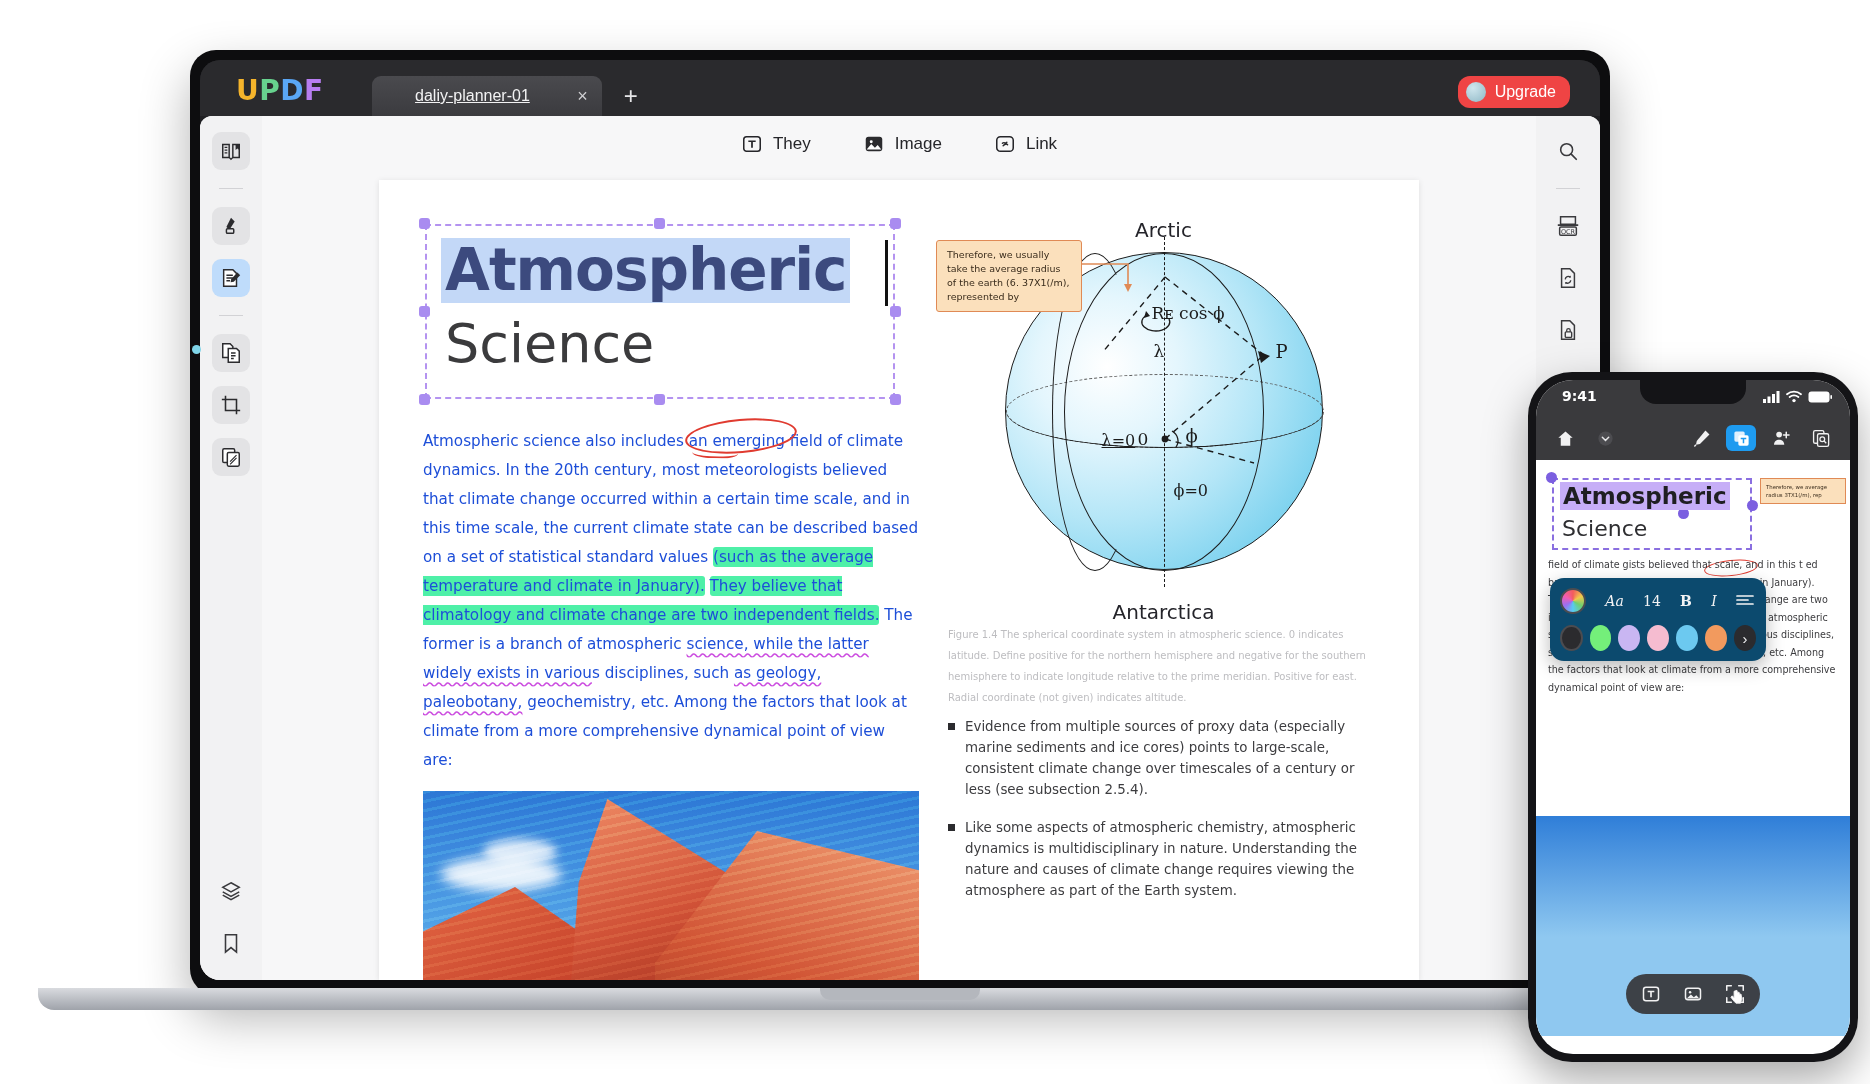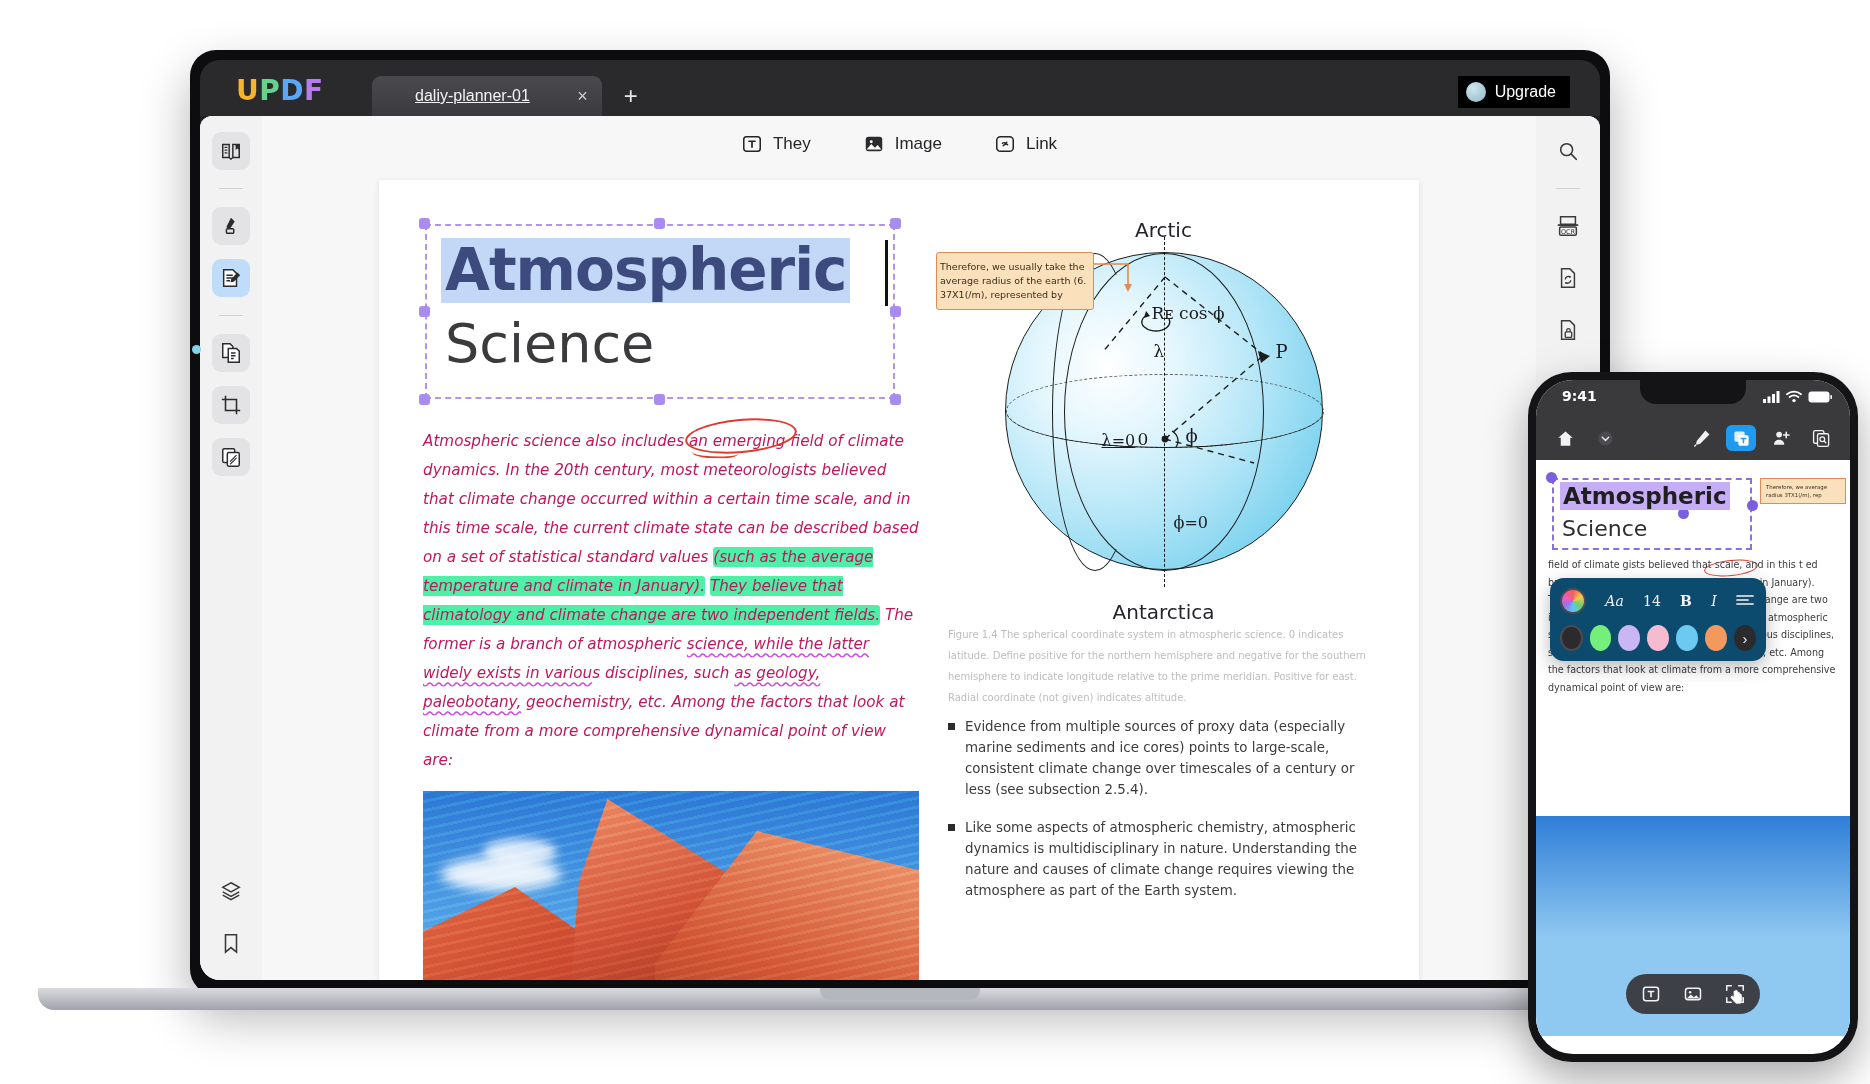--- a/index.html
+++ b/index.html
@@ -57,22 +57,22 @@
     background: linear-gradient(#4a4a4e,#3b3b3f);
     border-radius: 9px 9px 0 0;
     display: flex; align-items: center; gap: 26px;
     color: #f2f2f3; font-size: 16px;
   }
   .tab-title { flex: 1; text-align: center; text-decoration: underline; }
   .tab-close { color:#cfcfd2; font-size: 18px; line-height: 1; cursor: pointer; }
   .tab-new { margin-left: 22px; margin-bottom: 8px; color:#e6e6e8; font-size: 24px; line-height: 1; font-weight: 300; }
   .upgrade {
     position: absolute; right: 30px; bottom: 8px;
-    height: 32px; padding: 0 14px 0 8px; background: #000000;
-    border-radius: 0; display: flex; align-items: center; gap: 9px;
+    height: 32px; padding: 0 14px 0 8px; background: #ef4444;
+    border-radius: 12px; display: flex; align-items: center; gap: 9px;
     color: #fff; font-size: 16px;
   }
   .upgrade .crown {
     width: 20px; height: 20px; border-radius: 50%;
     background: radial-gradient(circle at 35% 30%, #cfe6ee, #8fb8c6);
   }
 
   
   .appwin {
     position: relative; height: 864px; background: #f7f7f8;
@@ -126,24 +126,23 @@
   .caret { position: absolute; left: 460px; top: 16px; width: 3px; height: 66px; background: #111; }
   .tline2 {
     position: absolute; left: 20px; top: 92px;
     font-size: 54px; font-weight: 400; color: #3b3b3d;
     font-family: "DejaVu Sans", sans-serif; line-height: 1.05;
   }
 
   
   .bodytext {
     margin: 28px 0 13px 4px; width: 496px;
-    font-size: 15.2px; line-height: 29px; color: #be185d;
+    font-size: 15.2px; line-height: 29px; color: #1d4ed8;
     font-family: "DejaVu Sans", sans-serif;
     position: relative;
-    font-style: italic;
   }
   .hl { background: #4ef0a8; border-radius: 3px; padding: 1px 0; }
   .squig {
     text-decoration: underline wavy #cc4ee0; text-decoration-skip-ink: none;
     text-underline-offset: 3px;
   }
   .redcircle {
     position: absolute; left: 262px; top: -8px; width: 112px; height: 34px;
     border: 2.4px solid #e03b30; border-radius: 50%;
     transform: rotate(-5deg); pointer-events: none;
@@ -203,24 +202,24 @@
     transform: translateX(-112px); border: 1.5px solid #1c1c1c; border-radius: 50%;
     border-right-color: transparent; }
   .g-eq { position:absolute; left:0; top:50%; width:318px; height:74px;
     transform: translateY(-37px); border: 1.4px dashed #555; border-radius: 50%; }
   .g-eq2 { position:absolute; left:0; top:50%; width:318px; height:74px;
     transform: translateY(-37px); border-bottom: 1.6px solid #1c1c1c; border-radius: 50%;
     border-top: none; border-left: none; border-right: none; }
   .g-lbl { position: absolute; font-size: 16px; color: #1c1c1c;
     font-family: "DejaVu Serif", serif; }
   .sticky {
-    position: absolute; left: -12px; top: 22px; width: 158px;
+    position: absolute; left: -12px; top: 22px; width: 146px;
     background: #fbe0bc; border: 1.4px solid #e08a55; border-radius: 3px;
-    padding: 7px 3px; font-size: 9.5px; line-height: 14px; color: #3a2c1c;
-    font-family: "DejaVu Sans", sans-serif; z-index: 5; margin-top: 12px;
+    padding: 7px 10px; font-size: 9.5px; line-height: 14px; color: #3a2c1c;
+    font-family: "DejaVu Sans", sans-serif; z-index: 5;
   }
   .sticky-arrow { position:absolute; left: 134px; top: 38px; width: 70px; height: 40px; z-index: 4; }
 
   .figcap {
     margin-top: 6px; font-size: 10px; line-height: 21px; color: #bdbdc0;
     font-family: "DejaVu Sans", sans-serif;
   }
   .bullets { margin-top: 8px; }
   .bullet { display: flex; gap: 10px; margin-bottom: 17px;
     font-size: 13.4px; line-height: 21px; color: #3c3c3f;
@@ -457,21 +456,21 @@
                       <path d="M140 58 l-2 7 6 -2 z" fill="#1c1c1c"></path>
                       <path d="M166 178 a14 12 0 0 1 4 16" stroke="#1c1c1c" stroke-width="1.3" fill="none"></path>
                       <circle cx="159" cy="186" r="3.4" fill="#1c1c1c"></circle>
                     </svg>
                     <div class="g-lbl" style="left:146px;top:50px;font-size:17px;">Rᴇ cos ϕ</div>
                     <div class="g-lbl" style="left:148px;top:88px;font-size:17px;">λ</div>
                     <div class="g-lbl" style="left:96px;top:178px;text-decoration:underline;">λ=0</div>
                     <div class="g-lbl" style="left:270px;top:88px;font-size:18px;">P</div>
                     <div class="g-lbl" style="left:132px;top:176px;font-size:17px;">0</div>
                     <div class="g-lbl" style="left:180px;top:172px;font-size:18px;">ϕ</div>
-                    <div class="g-lbl" style="left:168px;top:228px;margin-top:32px;">ϕ=0</div>
+                    <div class="g-lbl" style="left:168px;top:228px;">ϕ=0</div>
                   </div>
 
                   <div class="fig-antarctic">Antarctica</div>
                 </div>
 
                 <div class="figcap">Figure 1.4 The spherical coordinate system in atmospheric science. 0 indicates latitude. Define positive for the northern hemisphere and negative for the southern hemisphere to indicate longitude relative to the prime meridian. Positive for east. Radial coordinate (not given) indicates altitude.</div>
 
                 <div class="bullets">
                   <div class="bullet">
                     <span class="sq"></span>

